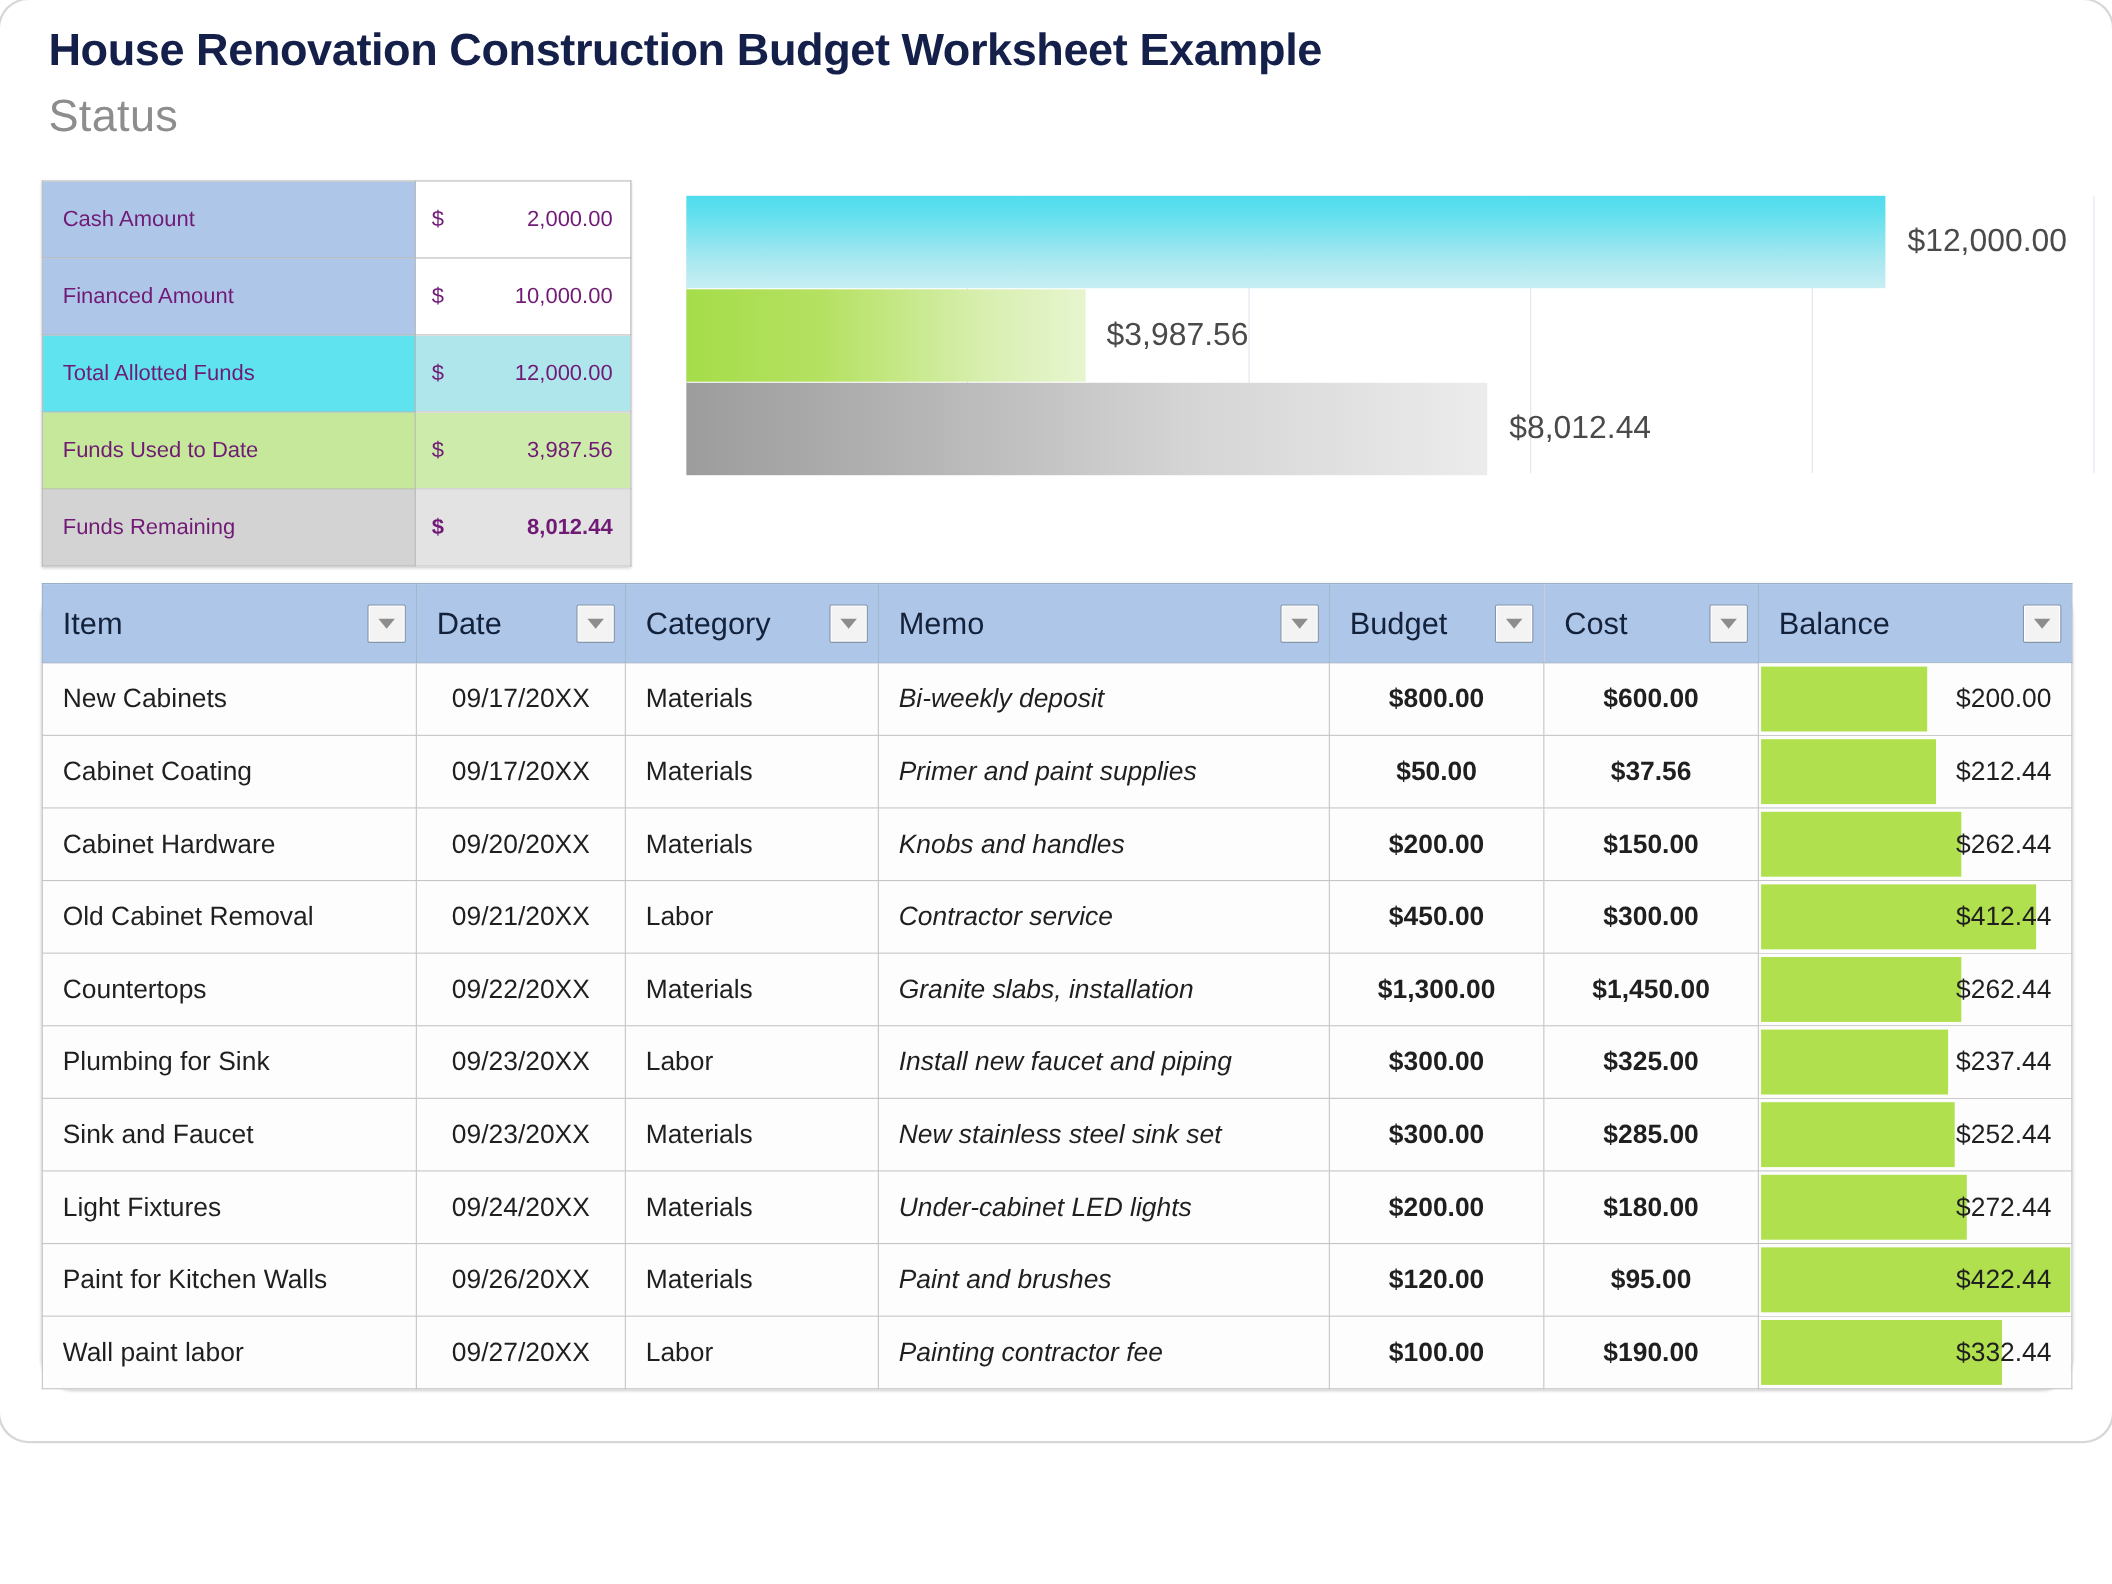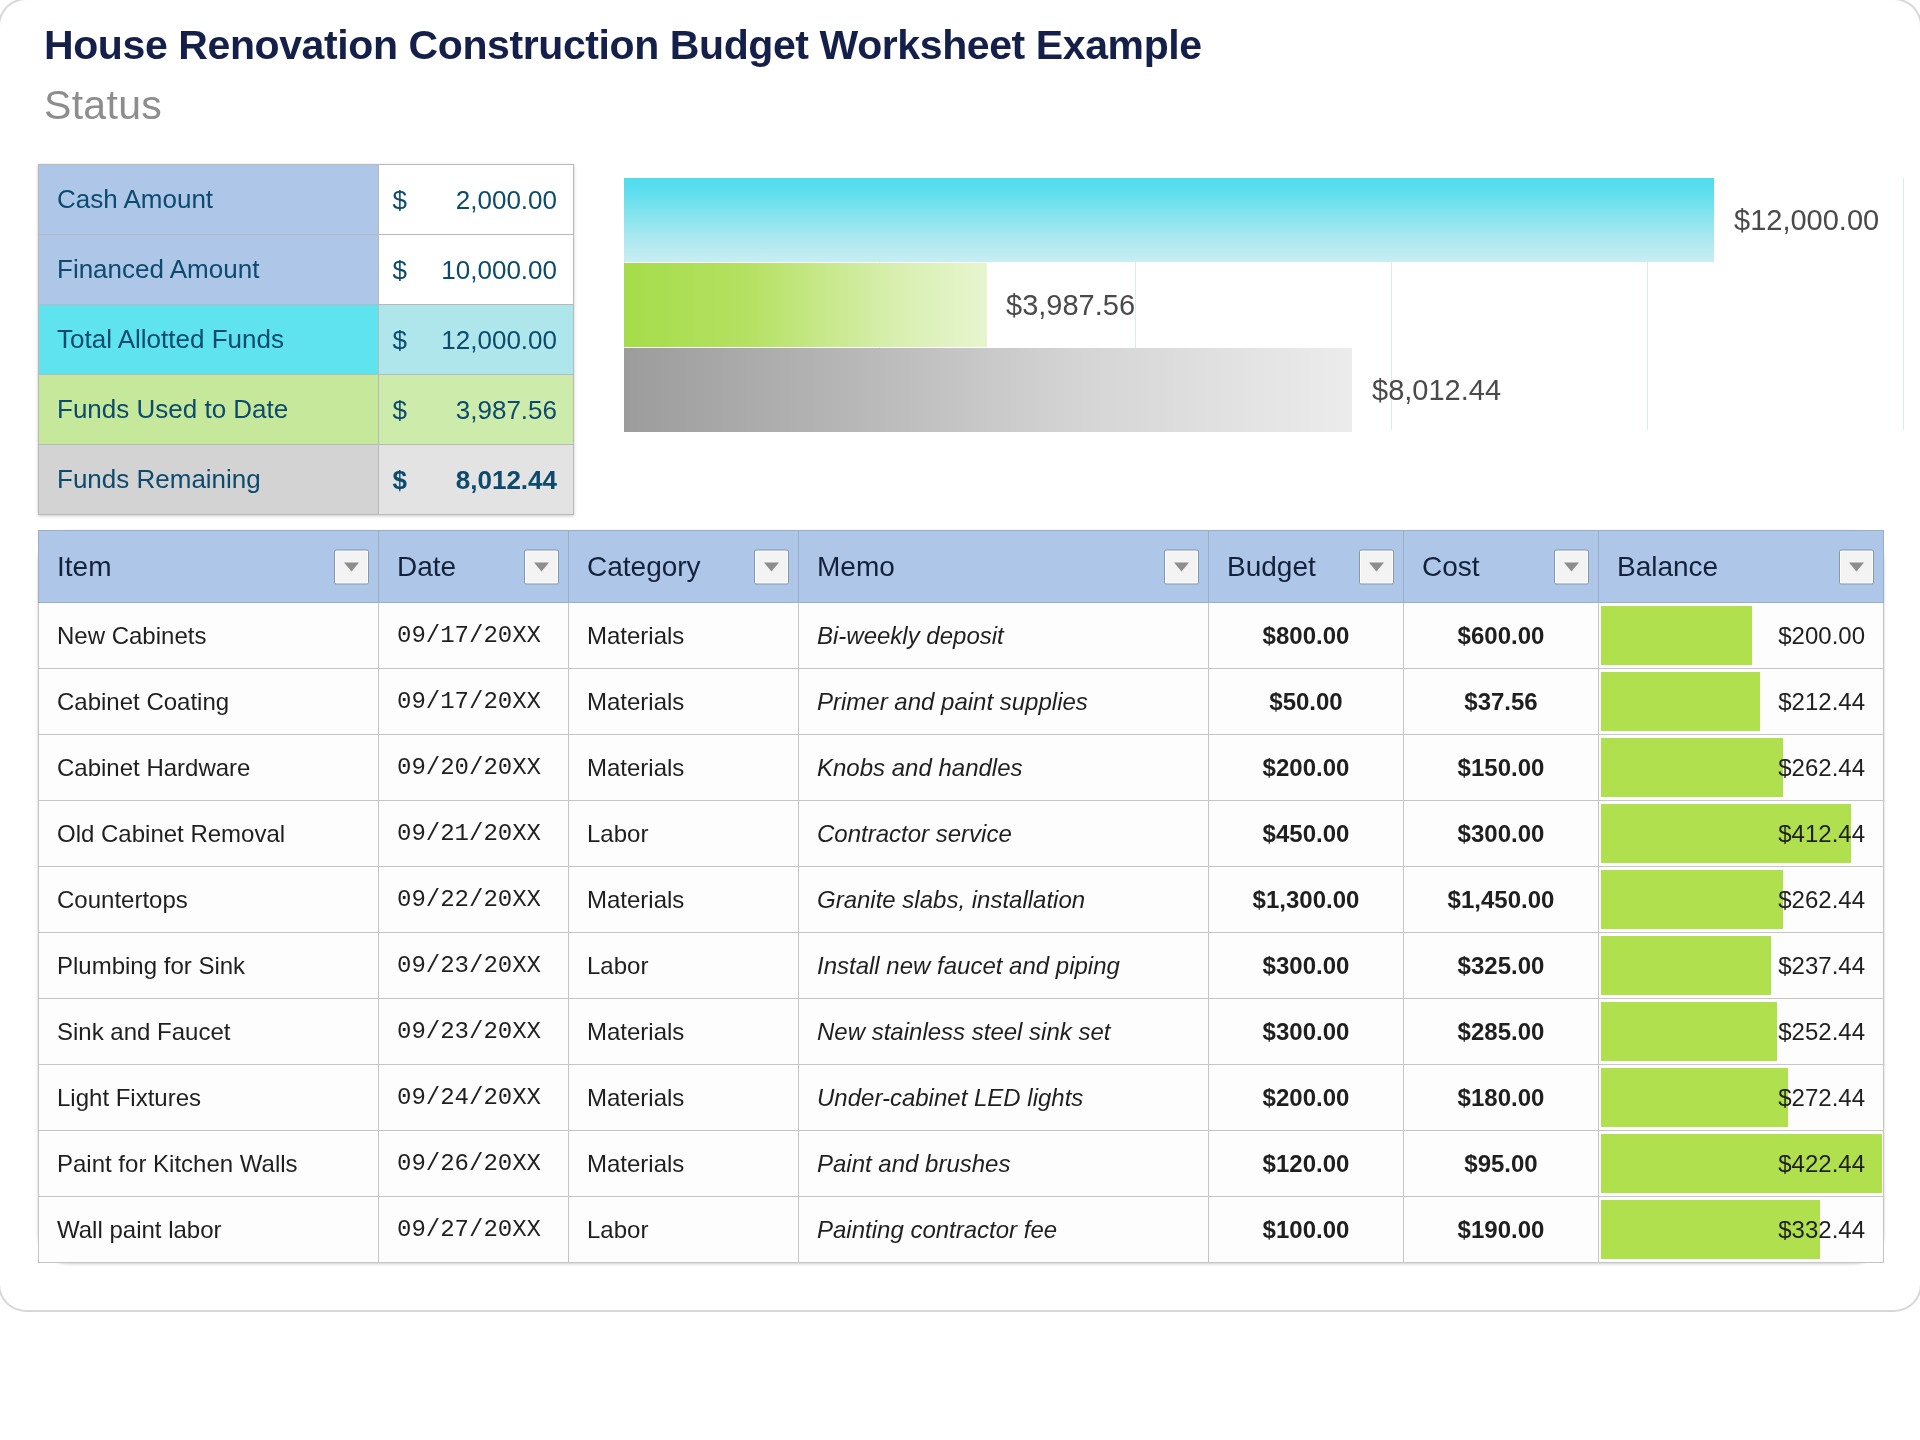--- a/index.html
+++ b/index.html
@@ -50,22 +50,22 @@
     position: absolute;
     left: 38px;
     top: 164px;
     width: 536px;
     border-collapse: collapse;
     box-shadow: 0 1px 3px rgba(0,0,0,0.22);
   }
   .status-table td {
     height: 70px;
     border: 1px solid #b9b9b9;
-    font-size: 26px;
-    color: #0c4a6e;
+    font-size: 20px;
+    color: #701a75;
     padding: 0 18px;
     box-sizing: border-box;
   }
   .status-table td.label { width: 340px; }
   .status-table td.value {
     width: 196px;
     padding: 0;
     position: relative;
   }
   .status-table td.value .cur {
@@ -184,21 +184,21 @@
   table.data td {
     height: 66px;
     border: 1px solid #c5c5c5;
     font-size: 24px;
     color: #1f1f1f;
     padding: 0 18px;
     box-sizing: border-box;
     background: #fdfdfd;
   }
   td.c-item     { background: #dbe8f7; }
-  td.c-date     { text-align: left; font-family: Liberation Mono, monospace; }
+  td.c-date     { text-align: center; }
   td.c-category { text-align: left; }
   td.c-memo     { font-style: italic; }
   td.c-budget, td.c-cost { text-align: center; font-weight: bold; }
   td.c-balance {
     background: #ddf2f6;
     padding: 0;
     position: relative;
   }
   td.c-balance .databar {
     position: absolute;

